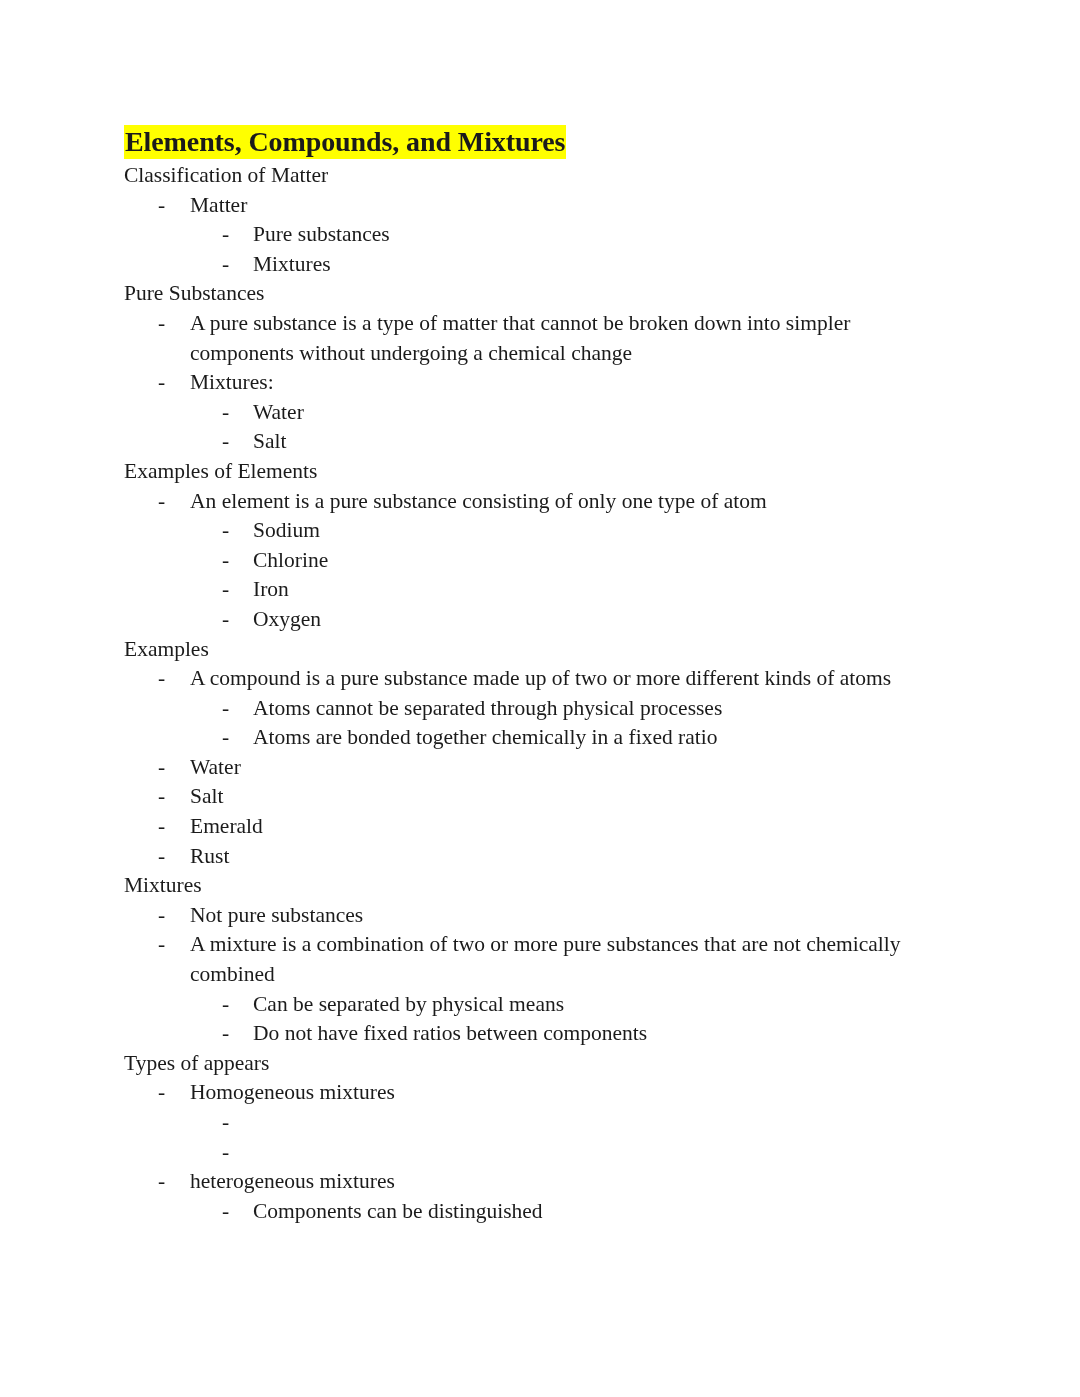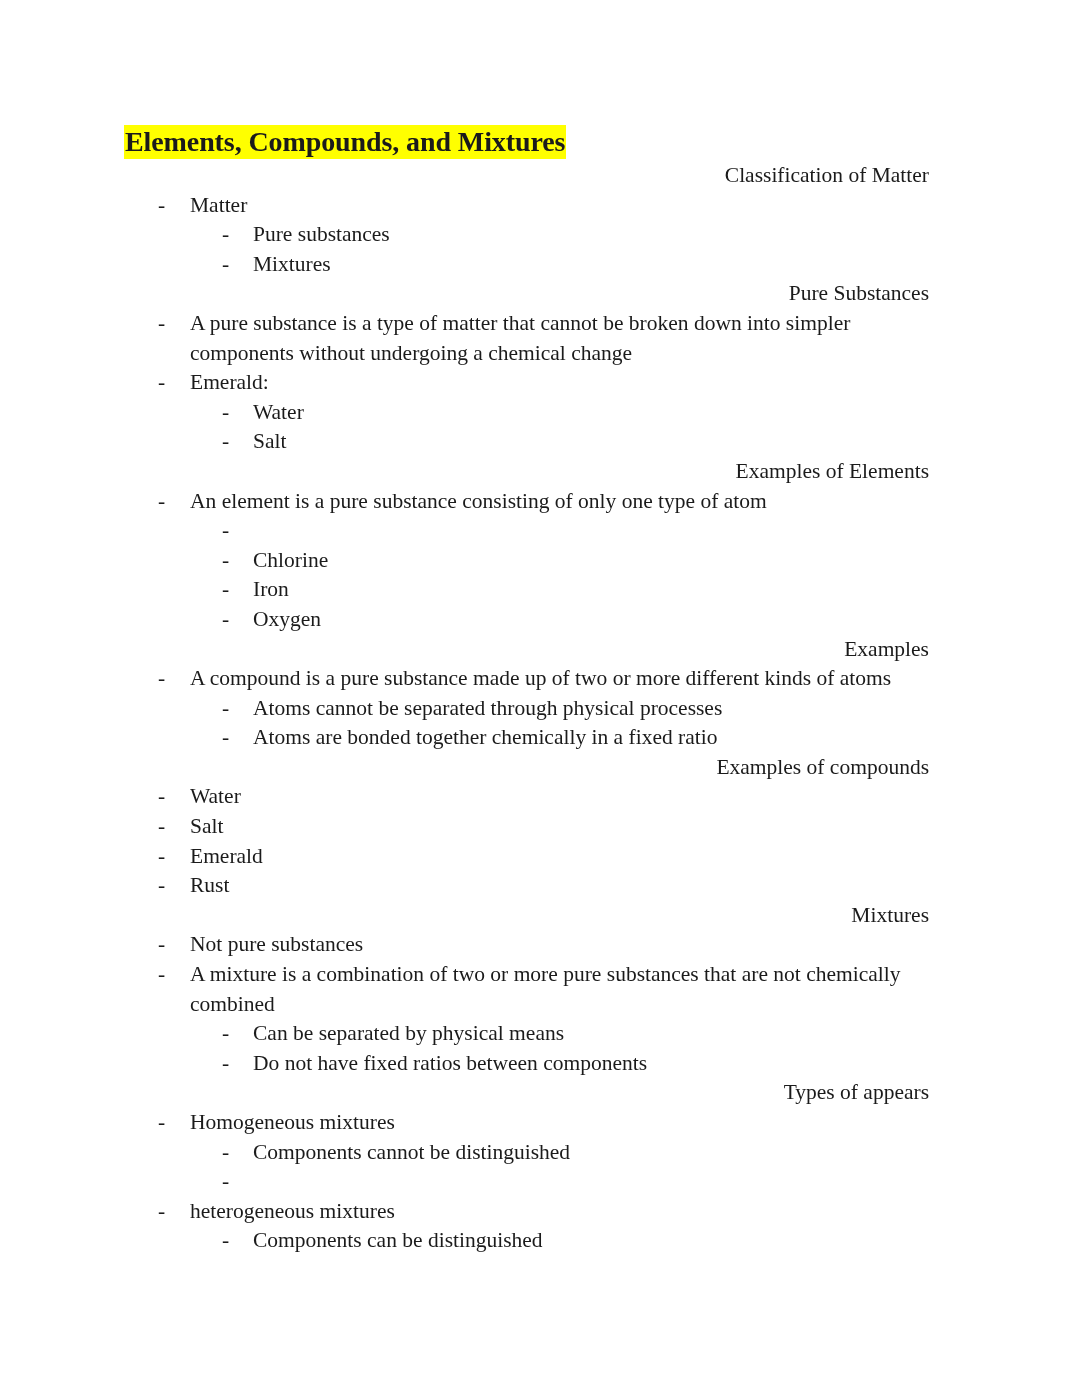--- a/index.html
+++ b/index.html
@@ -61,21 +61,20 @@
   }
   .row .txt {
     flex: 1 1 auto;
     font-size: 21.5px;
     line-height: 29.6px;
   }
 
   
   .lvl0 {
     padding-left: 0;
-    text-align: right;
   }
   .lvl0 .txt {
     max-width: 805px;
   }
 
   
   .lvl1 {
     padding-left: 34px;
   }
   .lvl1 .dash {
@@ -122,39 +121,40 @@
         </div>
         <div class="row lvl0">
           <span class="txt">Pure Substances</span>
         </div>
         <div class="row lvl1">
           <span class="dash">-</span>
           <span class="txt">A pure substance is a type of matter that cannot be broken down into simpler components without undergoing a chemical change</span>
         </div>
         <div class="row lvl1">
           <span class="dash">-</span>
-          <span class="txt">Emerald:</span>
+          <span class="txt">Mixtures:</span>
         </div>
         <div class="row lvl2">
           <span class="dash">-</span>
           <span class="txt">Water</span>
         </div>
         <div class="row lvl2">
           <span class="dash">-</span>
           <span class="txt">Salt</span>
         </div>
         <div class="row lvl0">
           <span class="txt">Examples of Elements</span>
         </div>
         <div class="row lvl1">
           <span class="dash">-</span>
           <span class="txt">An element is a pure substance consisting of only one type of atom</span>
         </div>
         <div class="row lvl2">
           <span class="dash">-</span>
+          <span class="txt">Sodium</span>
         </div>
         <div class="row lvl2">
           <span class="dash">-</span>
           <span class="txt">Chlorine</span>
         </div>
         <div class="row lvl2">
           <span class="dash">-</span>
           <span class="txt">Iron</span>
         </div>
         <div class="row lvl2">
@@ -169,23 +169,20 @@
           <span class="txt">A compound is a pure substance made up of two or more different kinds of atoms</span>
         </div>
         <div class="row lvl2">
           <span class="dash">-</span>
           <span class="txt">Atoms cannot be separated through physical processes</span>
         </div>
         <div class="row lvl2">
           <span class="dash">-</span>
           <span class="txt">Atoms are bonded together chemically in a fixed ratio</span>
         </div>
-        <div class="row lvl0">
-          <span class="txt">Examples of compounds</span>
-        </div>
         <div class="row lvl1">
           <span class="dash">-</span>
           <span class="txt">Water</span>
         </div>
         <div class="row lvl1">
           <span class="dash">-</span>
           <span class="txt">Salt</span>
         </div>
         <div class="row lvl1">
           <span class="dash">-</span>
@@ -216,21 +213,20 @@
         </div>
         <div class="row lvl0">
           <span class="txt">Types of appears</span>
         </div>
         <div class="row lvl1">
           <span class="dash">-</span>
           <span class="txt">Homogeneous mixtures</span>
         </div>
         <div class="row lvl2">
           <span class="dash">-</span>
-          <span class="txt">Components cannot be distinguished</span>
         </div>
         <div class="row lvl2">
           <span class="dash">-</span>
         </div>
         <div class="row lvl1">
           <span class="dash">-</span>
           <span class="txt">heterogeneous mixtures</span>
         </div>
         <div class="row lvl2">
           <span class="dash">-</span>

